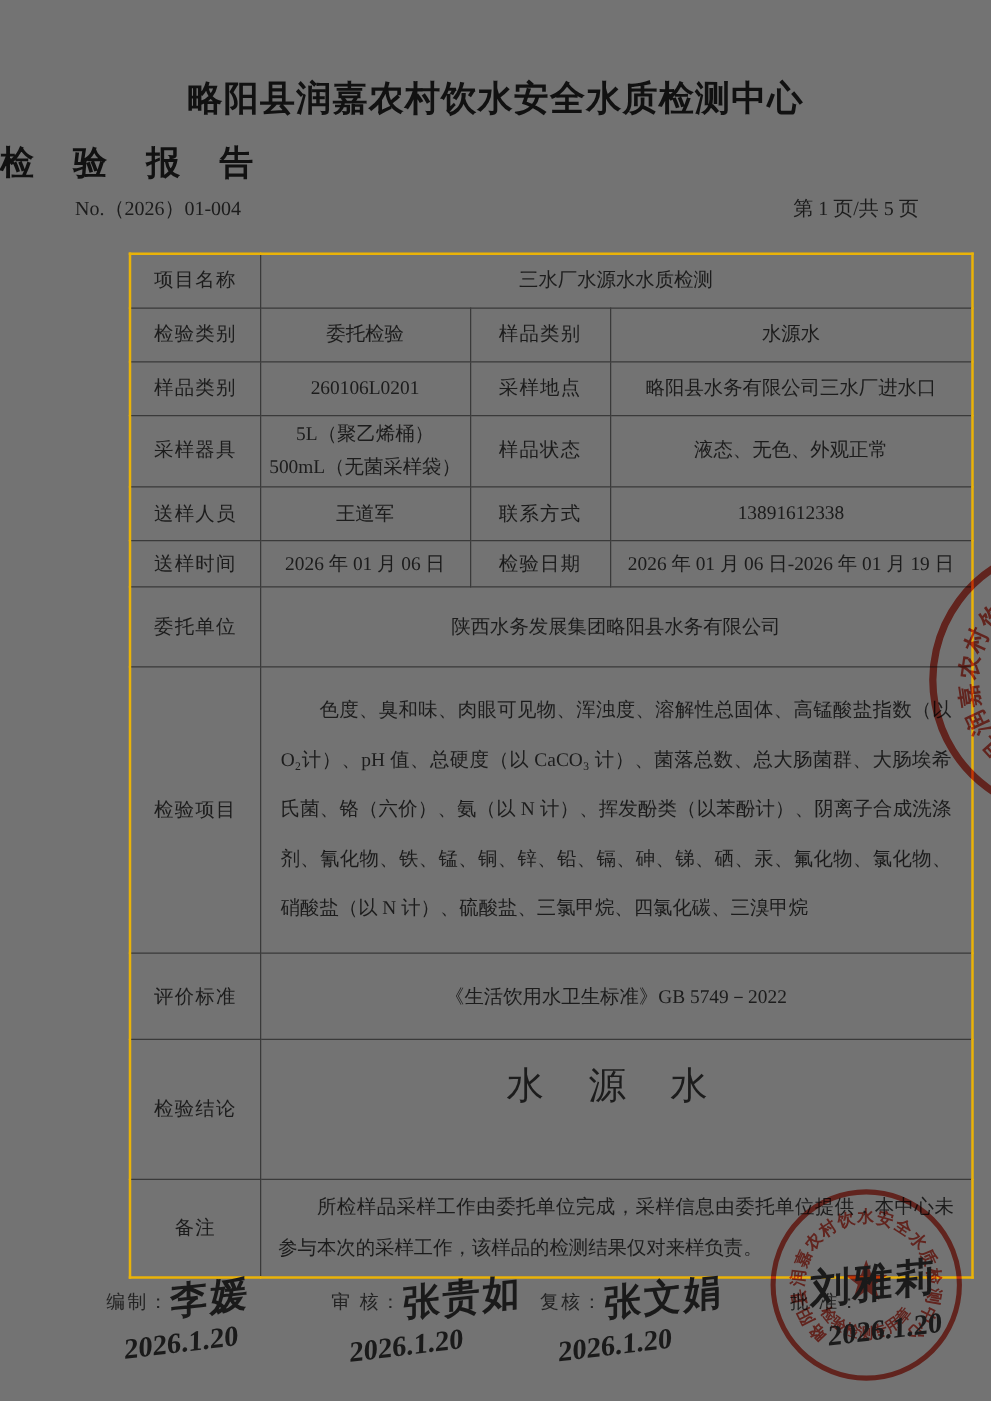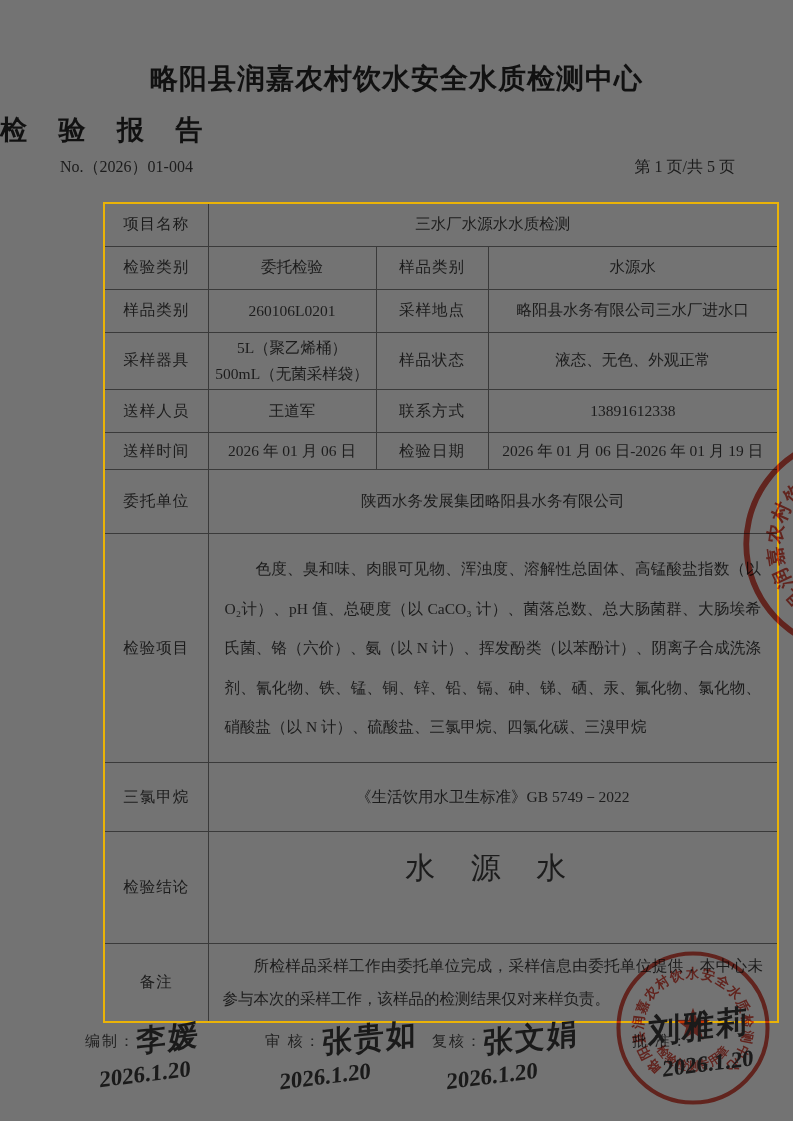--- a/index.html
+++ b/index.html
@@ -139,21 +139,21 @@
     </tr>
     <tr style="height:64px">
       <td class="lbl">委托单位</td>
       <td colspan="3">陕西水务发展集团略阳县水务有限公司</td>
     </tr>
     <tr style="height:229px">
       <td class="lbl">检验项目</td>
       <td colspan="3" class="long">色度、臭和味、肉眼可见物、浑浊度、溶解性总固体、高锰酸盐指数（以O₂计）、pH 值、总硬度（以 CaCO₃ 计）、菌落总数、总大肠菌群、大肠埃希氏菌、铬（六价）、氨（以 N 计）、挥发酚类（以苯酚计）、阴离子合成洗涤剂、氰化物、铁、锰、铜、锌、铅、镉、砷、锑、硒、汞、氟化物、氯化物、硝酸盐（以 N 计）、硫酸盐、三氯甲烷、四氯化碳、三溴甲烷</td>
     </tr>
     <tr style="height:69px">
-      <td class="lbl">三氯甲烷</td>
+      <td class="lbl">评价标准</td>
       <td colspan="3">《生活饮用水卫生标准》GB 5749－2022</td>
     </tr>
     <tr style="height:112px">
       <td class="lbl">检验结论</td>
       <td colspan="3" class="conclusion">水 源 水</td>
     </tr>
     <tr style="height:75px">
       <td class="lbl">备注</td>
       <td colspan="3" class="remark">所检样品采样工作由委托单位完成，采样信息由委托单位提供，本中心未参与本次的采样工作，该样品的检测结果仅对来样负责。</td>
     </tr>

